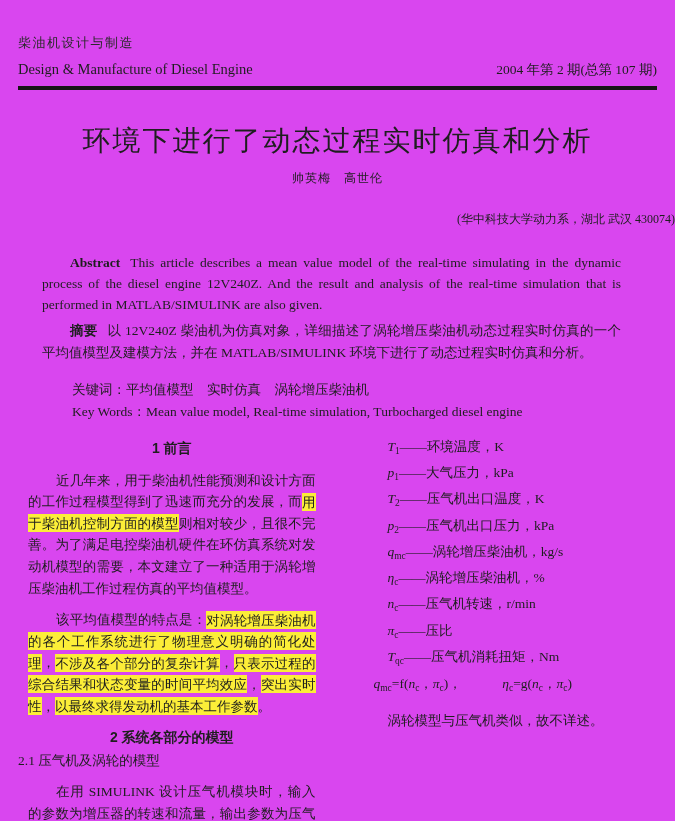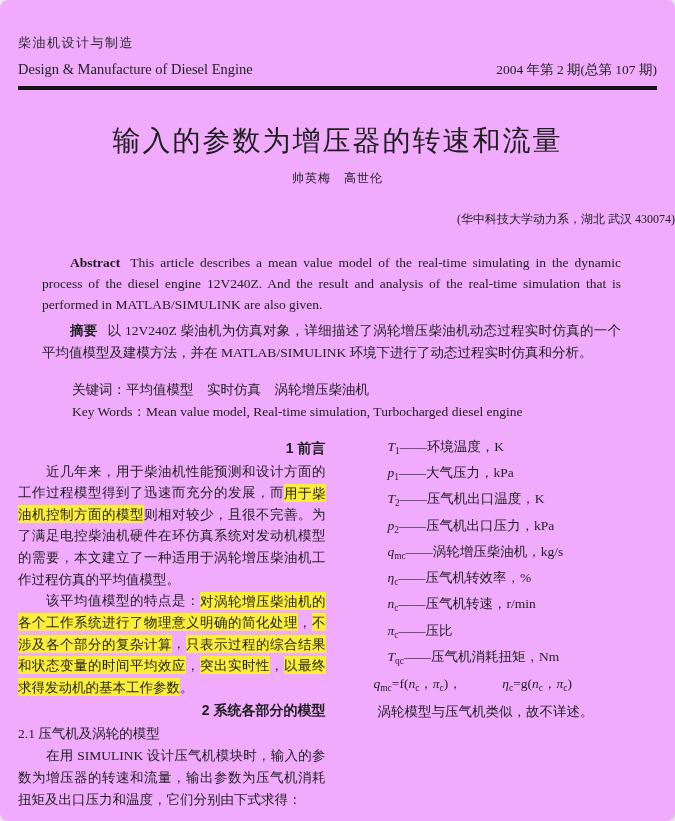--- a/index.html
+++ b/index.html
@@ -1,20 +1,19 @@
 <!DOCTYPE html>
 <html style="--hl: #fcee38;"><head>
 <meta charset="utf-8">
 <style>
   html,body{margin:0;padding:0;background:#e8e8e8;}
   .page{
-    width:675px;height:821px;margin:0 auto;background:#f0abfc;
+    width:675px;height:821px;margin:0 auto;background:#d946ef;
     position:relative;overflow:hidden;color:#1e1e1e;
     font-family:"Liberation Serif","DejaVu Serif",serif;
-    border-radius:8px;
   }
   
   .hdr{padding:34px 18px 0 18px;}
   .hdr-cn{font-size:13px;letter-spacing:1.5px;color:#2a2a2a;}
   .hdr-row{display:flex;justify-content:space-between;align-items:baseline;margin-top:9px;}
   .hdr-en{font-size:14.5px;}
   .hdr-issue{font-size:13.5px;}
   .rule{border-top:4px solid #161616;margin:7px 18px 0 18px;}
   
   .title{text-align:center;font-size:28px;letter-spacing:2px;margin-top:32px;font-weight:500;}
@@ -22,23 +21,23 @@
   .affil{text-align:right;font-size:12px;margin-top:24px;}
   
   .abs{margin:24px 54px 0 42px;font-size:13.5px;line-height:21px;text-align:justify;text-indent:28px;}
   .abs-cn{margin-top:5px;line-height:22px;}
   .abs .lbl{font-weight:bold;margin-right:10px;}
   .kw{margin:15px 42px 0 72px;font-size:13.5px;line-height:22px;}
   .kw-en{margin-top:0;}
   
   .body{display:flex;gap:24px;margin:13px 18px 0 18px;}
   .col{width:308px;font-size:13.5px;line-height:21.6px;text-align:justify;}
-  .h-big{font-family:"Liberation Sans","DejaVu Sans",sans-serif;font-weight:bold;font-size:14px;margin:2px 0 1px 0;text-align:right;}
+  .h-big{font-family:"Liberation Sans","DejaVu Sans",sans-serif;font-weight:bold;font-size:14px;margin:2px 0 1px 0;text-align:center;}
   .h-sub{font-size:13.5px;margin:1px 0;text-align:left;}
-  .para{text-indent:28px;margin:0;}
+  .para{text-indent:28px;margin:10px;}
   .hl{background:var(--hl,#fcee38);padding:1.5px 0;}
   .it{font-style:italic;}
   .sb{font-size:0.7em;vertical-align:-0.3em;letter-spacing:0;}
   .formula-line{padding-left:24px;margin:1px 0;}
   .vars{padding-left:38px;}
   .var-item{line-height:21.4px;text-align:left;}
 </style>
 </head>
 <body>
 
@@ -46,21 +45,21 @@
 
   <div class="hdr">
     <div class="hdr-cn">柴油机设计与制造</div>
     <div class="hdr-row">
       <div class="hdr-en">Design &amp; Manufacture of Diesel Engine</div>
       <div class="hdr-issue">2004 年第 2 期(总第 107 期)</div>
     </div>
   </div>
   <div class="rule"></div>
 
-  <div class="title">输入的参数为增压器的转速和流量</div>
+  <div class="title">环境下进行了动态过程实时仿真和分析</div>
   <div class="authors">帅英梅　高世伦</div>
   <div class="affil">(华中科技大学动力系，湖北 武汉 430074)</div>
 
   <div class="abs">
     <span class="lbl">Abstract</span><span>This article describes a mean value model of the real-time simulating in the dynamic process of the diesel engine 12V240Z. And the result and analysis of the real-time simulation that is performed in MATLAB/SIMULINK are also given.</span>
   </div>
 
   <div class="abs abs-cn">
     <span class="lbl">摘要</span><span>以 12V240Z 柴油机为仿真对象，详细描述了涡轮增压柴油机动态过程实时仿真的一个平均值模型及建模方法，并在 MATLAB/SIMULINK 环境下进行了动态过程实时仿真和分析。</span>
   </div>
@@ -82,21 +81,21 @@
 
     </div>
 
     <div class="col">
       <div class="vars">
         <div class="var-item"><span class="it">T</span><span class="sb">1</span><span>——环境温度，K</span></div>
         <div class="var-item"><span class="it">p</span><span class="sb">1</span><span>——大气压力，kPa</span></div>
         <div class="var-item"><span class="it">T</span><span class="sb">2</span><span>——压气机出口温度，K</span></div>
         <div class="var-item"><span class="it">p</span><span class="sb">2</span><span>——压气机出口压力，kPa</span></div>
         <div class="var-item"><span class="it">q</span><span class="sb">mc</span><span>——涡轮增压柴油机，kg/s</span></div>
-        <div class="var-item"><span class="it">η</span><span class="sb">c</span><span>——压气机转效率，%</span></div>
+        <div class="var-item"><span class="it">η</span><span class="sb">c</span><span>——涡轮增压柴油机，%</span></div>
         <div class="var-item"><span class="it">n</span><span class="sb">c</span><span>——压气机转速，r/min</span></div>
         <div class="var-item"><span class="it">π</span><span class="sb">c</span><span>——压比</span></div>
         <div class="var-item"><span class="it">T</span><span class="sb">qc</span><span>——压气机消耗扭矩，Nm</span></div>
       </div>
       <div class="formula-line"><span class="it">q</span><span class="sb">mc</span><span>=f(</span><span class="it">n</span><span class="sb">c</span><span>，</span><span class="it">π</span><span class="sb">c</span><span>)，</span><span>　　　</span><span class="it">η</span><span class="sb">c</span><span>=g(</span><span class="it">n</span><span class="sb">c</span><span>，</span><span class="it">π</span><span class="sb">c</span><span>)</span></div>
       <p class="para">涡轮模型与压气机类似，故不详述。</p>
 
     </div>
 
   </div>

